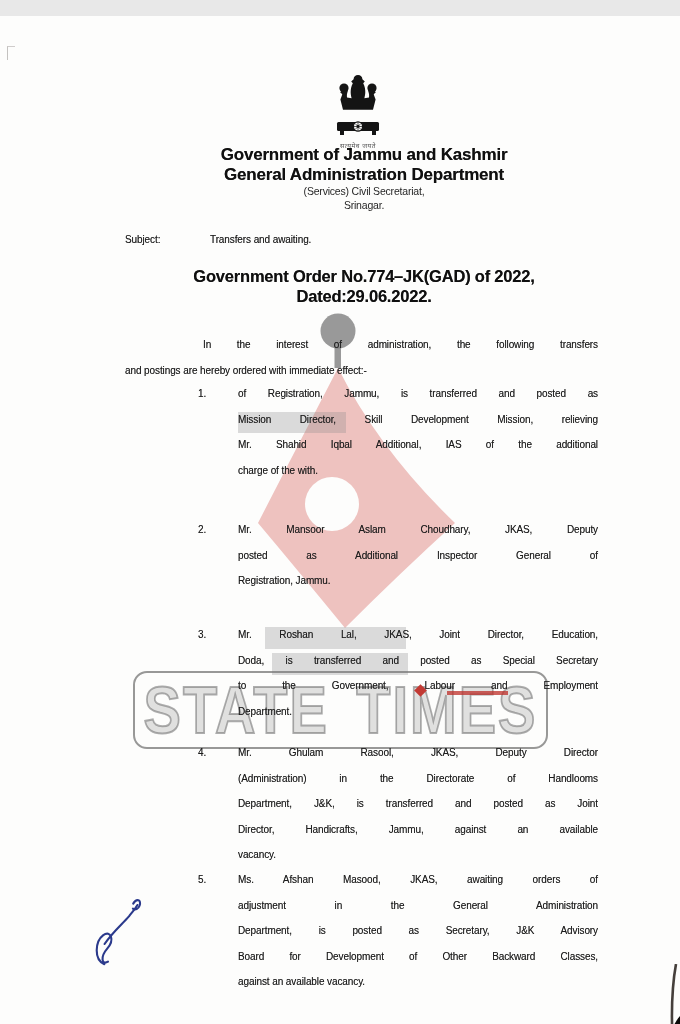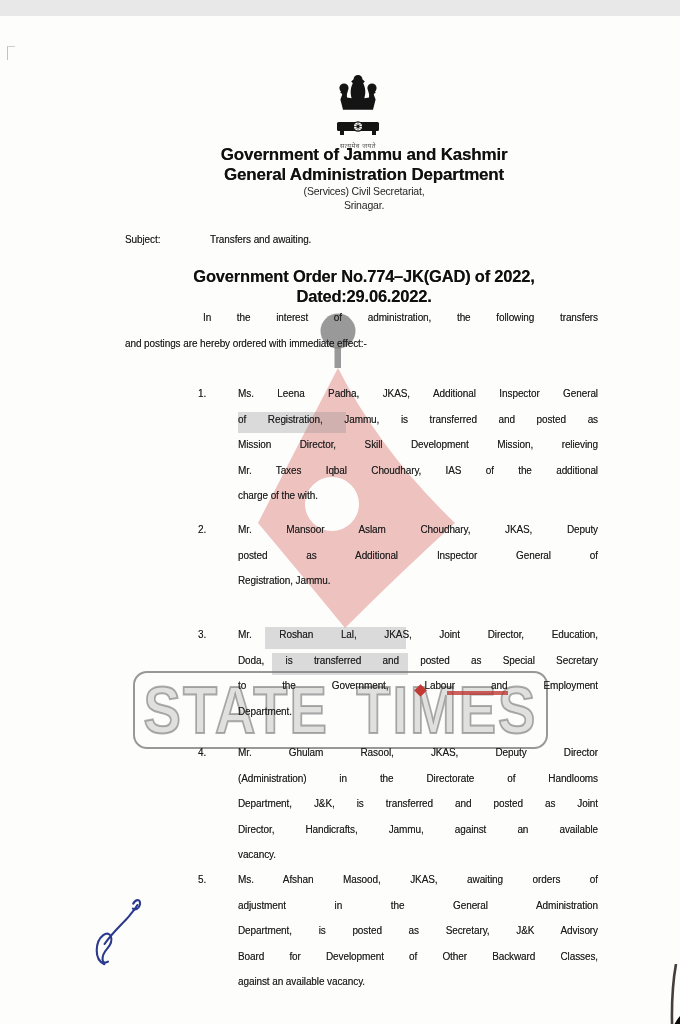--- a/index.html
+++ b/index.html
@@ -12,21 +12,21 @@
   
   .motto{left:330px;top:125px;width:56px;text-align:center;font-size:6.5px;color:#555;letter-spacing:.5px;}
   .hdr{left:44px;top:129px;width:640px;text-align:center;font-weight:bold;font-size:17px;line-height:20px;color:#101010;text-shadow:0 0 .6px rgba(10,10,10,.65);letter-spacing:-.2px;}
   .subhdr{left:44px;top:169px;width:640px;text-align:center;font-size:10.5px;line-height:13.5px;letter-spacing:-.2px;color:#262626;}
   
   .subj-label{left:125px;top:211px;font-size:13.5px;}
   .subj-value{left:210px;top:211px;font-size:13.5px;}
   .order-hdr{left:44px;top:251px;width:640px;text-align:center;font-weight:bold;font-size:16.5px;line-height:19.5px;color:#0f0f0f;text-shadow:0 0 .6px rgba(10,10,10,.6);letter-spacing:-.2px;}
   
   .doc{font-size:10px;line-height:26px;color:#1d1d1d;text-shadow:0 0 .45px rgba(25,25,25,.55);letter-spacing:-.1px;}
-  .intro{left:125px;top:289px;width:473px;}
+  .intro{left:125px;top:316px;width:473px;}
   .jl{text-align:justify;text-align-last:justify;}
   .jl.last{text-align-last:left;}
   .indent{padding-left:78px;}
   .item{left:198px;width:400px;}
   .item .num{position:absolute;left:0;top:0;}
   .item .itext{position:absolute;left:40px;top:0;width:360px;}
   .item .jl{line-height:25.5px;}
   
   .hl{background:rgba(140,140,140,.3);z-index:1;}
   .pen-svg{left:240px;top:295px;z-index:0;}
@@ -101,24 +101,23 @@
   </div>
 
   <div class="abs intro doc txt-layer">
     <div class="jl indent">In the interest of administration, the following transfers</div>
     <div>and postings are hereby ordered with immediate effect:-</div>
   </div>
 
   <div class="abs item doc txt-layer" style="top:365px;">
     <span class="num">1.</span>
     <div class="itext">
-      <div class="jl">Ms. Leena Padha, JKAS, Additional Inspector General</div>
       <div class="jl">of Registration, Jammu, is transferred and posted as</div>
       <div class="jl">Mission Director, Skill Development Mission, relieving</div>
-      <div class="jl">Mr. Taxes Iqbal Choudhary, IAS of the additional</div>
+      <div class="jl">Mr. Shahid Iqbal Additional, IAS of the additional</div>
       <div class="jl last">charge of the with.</div>
     </div>
   </div>
 
   <div class="abs item doc txt-layer" style="top:501px;">
     <span class="num">2.</span>
     <div class="itext">
       <div class="jl">Mr. Mansoor Aslam Choudhary, JKAS, Deputy</div>
       <div class="jl">posted as Additional Inspector General of</div>
       <div class="jl last">Registration, Jammu.</div>

